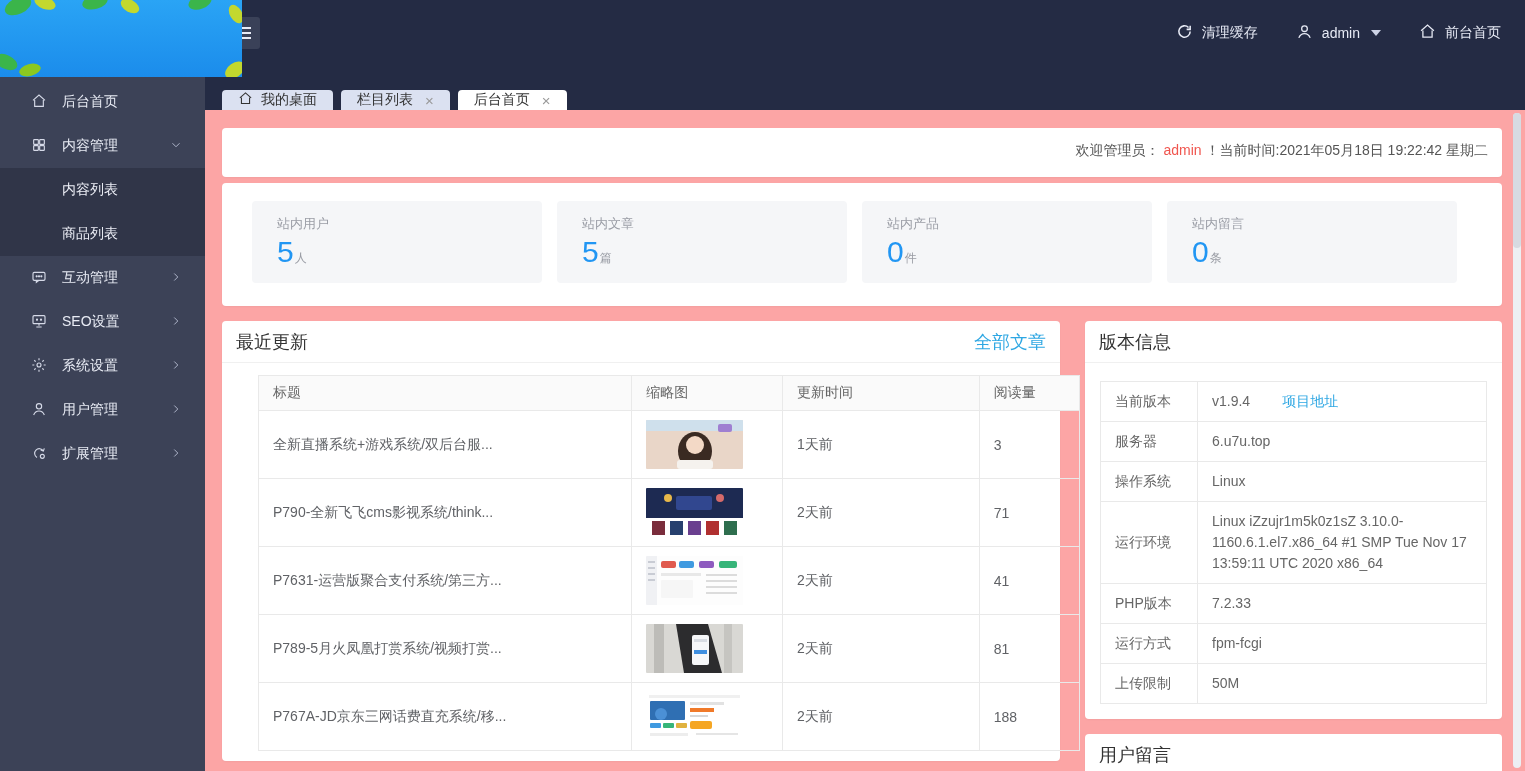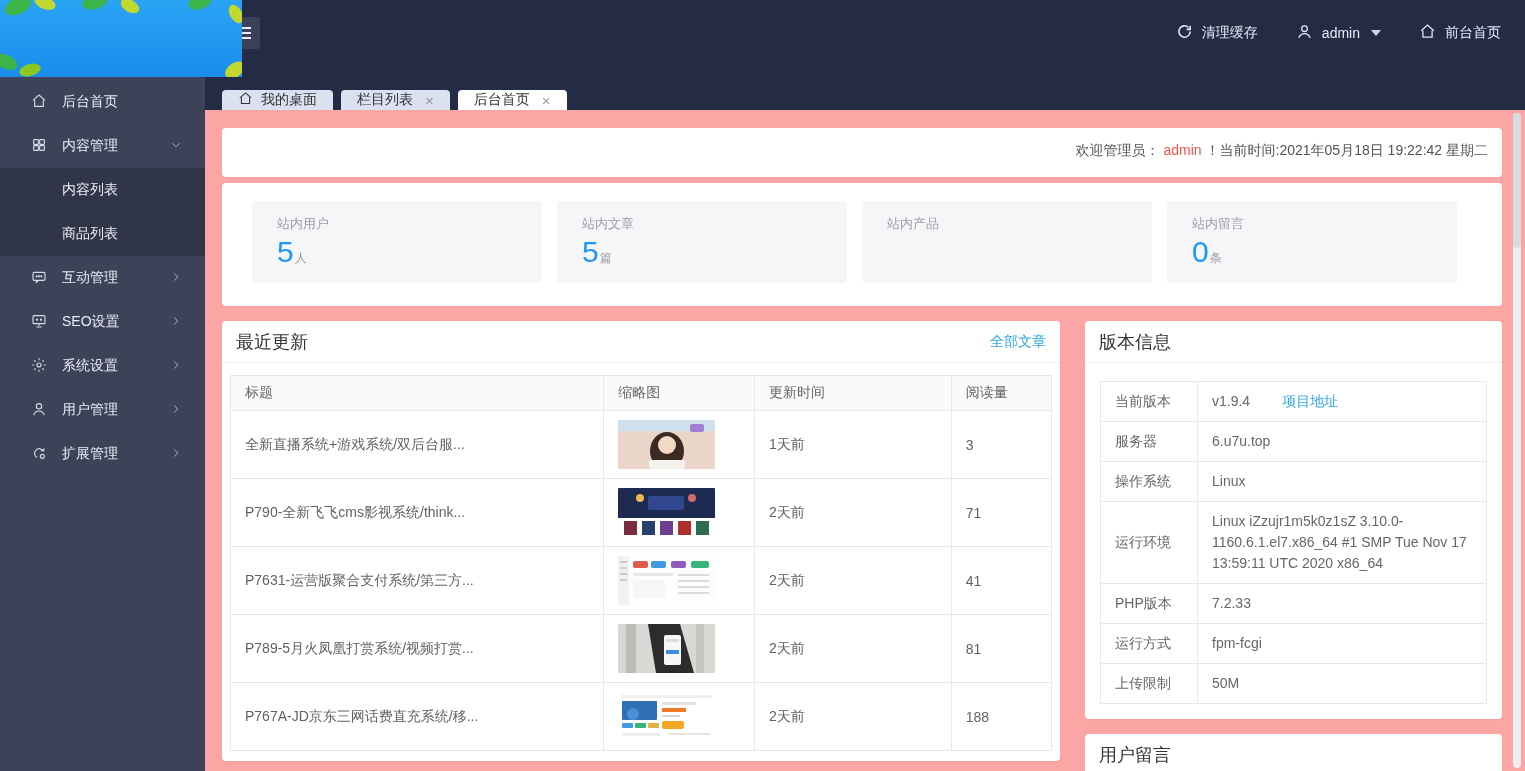--- a/index.html
+++ b/index.html
@@ -54,24 +54,24 @@
   .stat-value { font-size:30px; color:#2196f3; line-height:38px; }
   .stat-unit { font-size:12px; color:#9a9da5; margin-left:1px; }
 
   .main-row { display:flex; gap:25px; align-items:flex-start; }
   .recent-card { width:838px; }
   .right-col { width:417px; }
 
   .card-header { height:42px; display:flex; align-items:center; justify-content:space-between;
     padding:0 14px; border-bottom:1px solid #f0f0f0; }
   .card-title { font-size:18px; color:#333; }
-  .card-link { font-size:14px; color:#2ea7e3; cursor:pointer; text-decoration:none; }
+  .card-link { font-size:18px; color:#2ea7e3; cursor:pointer; text-decoration:none; }
 
   .recent-body { padding:12px 8px 10px 8px; }
-  table.recent { width:100%; border-collapse:collapse; table-layout:fixed; }
+  table.recent { width:100%; border-collapse:collapse; table-layout:fixed;margin-left:28px; }
   table.recent th, table.recent td { border:1px solid #e9e9e9; font-weight:normal; text-align:left; }
   table.recent th { height:35px; background:#fafafa; color:#666; font-size:14px; padding:0 14px; }
   table.recent td { height:68px; color:#606266; font-size:14px; padding:0 14px; }
   td.thumb-cell { text-align:center; padding:0 4px; }
   td.thumb-cell svg { vertical-align:middle; border-radius:1px; }
 
   .version-card { margin-bottom:15px; }
   .version-body { padding:18px 15px 15px 15px; }
   table.version { width:100%; border-collapse:collapse; }
   table.version td { border:1px solid #e9e9e9; font-size:14px; color:#666; padding:9px 14px; line-height:21px; }
@@ -258,20 +258,21 @@
           <div class="stat-box">
             <div class="stat-label">站内用户</div>
             <div><span class="stat-value">5</span><span class="stat-unit">人</span></div>
           </div>
           <div class="stat-box">
             <div class="stat-label">站内文章</div>
             <div><span class="stat-value">5</span><span class="stat-unit">篇</span></div>
           </div>
           <div class="stat-box">
             <div class="stat-label">站内产品</div>
+            <div><span class="stat-value">0</span><span class="stat-unit">件</span></div>
           </div>
           <div class="stat-box">
             <div class="stat-label">站内留言</div>
             <div><span class="stat-value">0</span><span class="stat-unit">条</span></div>
           </div>
         </div>
     </div>
 
     <div class="main-row">
       <section class="card recent-card">

